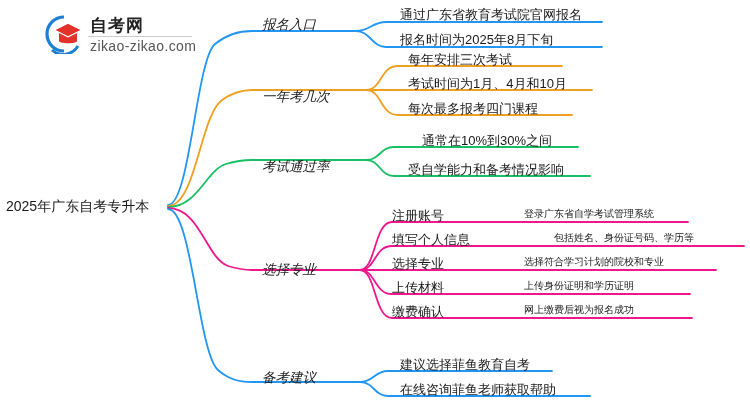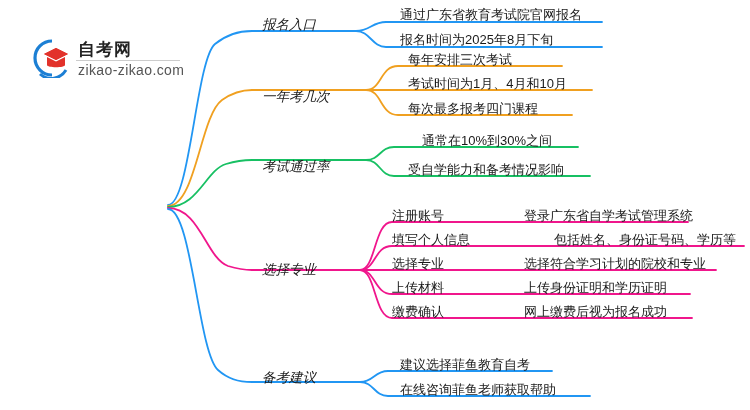--- a/index.html
+++ b/index.html
@@ -21,25 +21,24 @@
     position: absolute;
     left: 0; top: 0;
     width: 750px;
     height: 410px;
     pointer-events: none;
   }
 
   
   .logo {
     position: absolute;
-    left: 32px;
+    left: 44px;
     top: 12px;
     width: 150px;
     height: 44px;
-    margin-top: 24px;
   }
   .logo-mark {
     position: absolute;
     left: 0; top: 2px;
     width: 40px; height: 40px;
   }
   .logo-text-cn {
     position: absolute;
     left: 46px;
     top: 2px;
@@ -79,21 +78,21 @@
     font-size: 14px;
   }
   .node.lvl1 {
     font-size: 13.5px;
     font-style: italic;
   }
   .node.lvl2 {
     font-size: 13px;
   }
   .node.lvl3 {
-    font-size: 13px;
+    font-size: 10px;
   }
 </style>
 </head>
 <body>
 
 <div id="stage">
 
   <div class="logo">
     <svg class="logo-mark" viewBox="0 0 40 40">
       <path d="M20 3 A17 17 0 1 0 20 37 A17 17 0 0 1 20 3 Z" fill="none" stroke="#1C7FD4" stroke-width="3.2"></path>
@@ -140,20 +139,21 @@
       <path d="M444,294 L690,294" stroke="#F0168C"></path>
       <path d="M444,318 L692,318" stroke="#F0168C"></path>
 
       <path d="M168,209 C192,209 198,352 218,370 C228,379 238,382 252,382" stroke="#2196F3"></path>
       <path d="M252,382 L360,382" stroke="#2196F3"></path>
       <path d="M360,382 C374,382 374,371 388,371 L552,371" stroke="#2196F3"></path>
       <path d="M360,382 C374,382 374,396 388,396 L590,396" stroke="#2196F3"></path>
     </g>
   </svg>
 
+  <div class="node root" style="left:6px; top:199px;">2025年广东自考专升本</div>
 
   <div class="node lvl1" style="left:262px; top:18px;">报名入口</div>
   <div class="node lvl2" style="left:400px; top:8px;">通过广东省教育考试院官网报名</div>
   <div class="node lvl2" style="left:400px; top:23px;margin-top:10px;">报名时间为2025年8月下旬</div>
 
   <div class="node lvl1" style="left:262px; top:90px;">一年考几次</div>
   <div class="node lvl2" style="left:408px; top:53px;">每年安排三次考试</div>
   <div class="node lvl2" style="left:408px; top:77px;">考试时间为1月、4月和10月</div>
   <div class="node lvl2" style="left:408px; top:102px;">每次最多报考四门课程</div>
 

